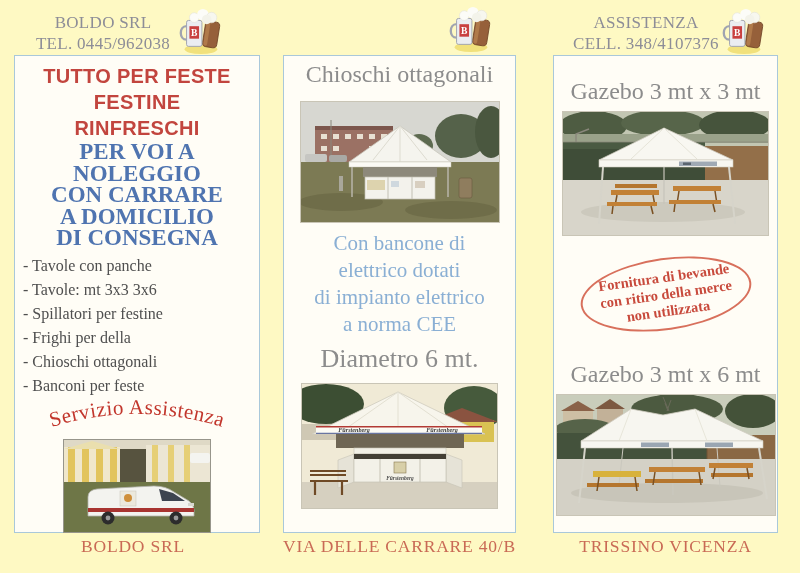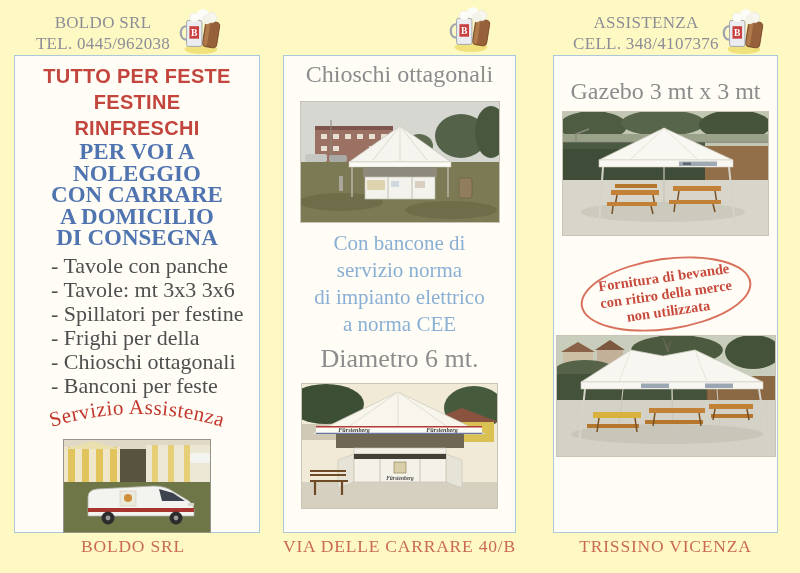--- a/index.html
+++ b/index.html
@@ -18,21 +18,21 @@
          box-sizing:border-box;background:#fffdf6;text-align:center;}
   .panel-left{left:14px;width:246px;}
   .panel-center{left:283px;width:233px;}
   .panel-right{left:553px;width:225px;}
   
   .red-block{padding-top:7px;}
   .red-line{font-family:"Liberation Sans",sans-serif;font-weight:800;font-size:20px;
             line-height:26px;color:#c2453e;letter-spacing:.3px;}
   .blue-line{font-weight:bold;font-size:23px;line-height:21.5px;color:#4f74b0;}
   .list-block{margin-top:5px;text-align:left;padding-left:8px;}
-  .list-item{font-size:22px;line-height:24px;color:#4f4f4f;white-space:nowrap;margin-left:28px;}
+  .list-item{font-size:16px;line-height:24px;color:#4f4f4f;white-space:nowrap;}
   .arc-svg{display:block;margin:0 auto;width:206px;height:36px;}
   .photo{display:block;margin:0 auto;border:1px solid #c9c5b6;}
   .photo-van{margin-top:5px;border-color:#97958b;}
   
   .gray-title{font-size:24px;color:#8c8c8c;line-height:28px;margin-top:4px;}
   .photo-kiosk{margin-top:13px;}
   .blue-mid-block{margin-top:7px;}
   .blue-mid{font-size:21px;line-height:27px;color:#8aafd4;}
   .diametro{font-size:26px;color:#8c8c8c;margin-top:7px;line-height:28px;}
   .photo-bar{margin-top:10px;}
@@ -197,21 +197,21 @@
       <rect x="66" y="78" width="18" height="10" fill="#ddd3ae"></rect>
       <rect x="90" y="79" width="8" height="6" fill="#cfd8de"></rect>
       <rect x="114" y="79" width="10" height="7" fill="#d8cfc0"></rect>
       <line x1="51" y1="65" x2="51" y2="95" stroke="#b8b6aa" stroke-width="1.5"></line>
       <line x1="147" y1="65" x2="147" y2="95" stroke="#b8b6aa" stroke-width="1.5"></line>
       <rect x="158" y="76" width="13" height="20" rx="2" fill="#8f7d5e" stroke="#6e5e44" stroke-width="0.7"></rect>
       <rect x="38" y="74" width="4" height="15" fill="#a9a79b"></rect>
     </svg>
     <div class="blue-mid-block">
       <div class="blue-mid">Con bancone di</div>
-      <div class="blue-mid">servizio norma</div>
+      <div class="blue-mid">elettrico dotati</div>
       <div class="blue-mid">di impianto elettrico</div>
       <div class="blue-mid">a norma CEE</div>
     </div>
     <div class="diametro">Diametro 6 mt.</div>
 
     <svg class="photo photo-bar" width="195" height="124" viewBox="0 0 195 124">
       <rect width="195" height="124" fill="#f0ead6"></rect>
       <ellipse cx="24" cy="20" rx="38" ry="20" fill="#3c4e33"></ellipse>
       <ellipse cx="172" cy="24" rx="30" ry="22" fill="#465a3c"></ellipse>
       <rect x="0" y="40" width="58" height="16" fill="#cfc8b4"></rect>
@@ -287,20 +287,21 @@
         <rect x="106" y="88" width="52" height="4" fill="#c28136"></rect>
         <line x1="112" y1="92" x2="111" y2="100" stroke="#7a5022" stroke-width="1.5"></line>
         <line x1="150" y1="92" x2="152" y2="100" stroke="#7a5022" stroke-width="1.5"></line>
       </g>
     </svg>
     <div class="badge">
       <div class="badge-line">Fornitura di bevande</div>
       <div class="badge-line">con ritiro della merce</div>
       <div class="badge-line">non utilizzata</div>
     </div>
+    <div class="gz-title-bot">Gazebo 3 mt x 6 mt</div>
 
     <svg class="photo photo-gz" width="218" height="120" viewBox="0 0 218 120">
       <rect width="218" height="120" fill="#d4d1c6"></rect>
       <rect width="218" height="60" fill="#c9cdbb"></rect>
       <rect x="6" y="14" width="30" height="16" fill="#cdbfa4"></rect>
       <polygon points="4,16 21,6 38,16" fill="#8a6248"></polygon>
       <rect x="40" y="12" width="26" height="18" fill="#c2b198"></rect>
       <polygon points="38,14 53,4 68,14" fill="#7c5840"></polygon>
       <ellipse cx="120" cy="14" rx="46" ry="15" fill="#4c5a40"></ellipse>
       <ellipse cx="196" cy="16" rx="28" ry="17" fill="#445239"></ellipse>

